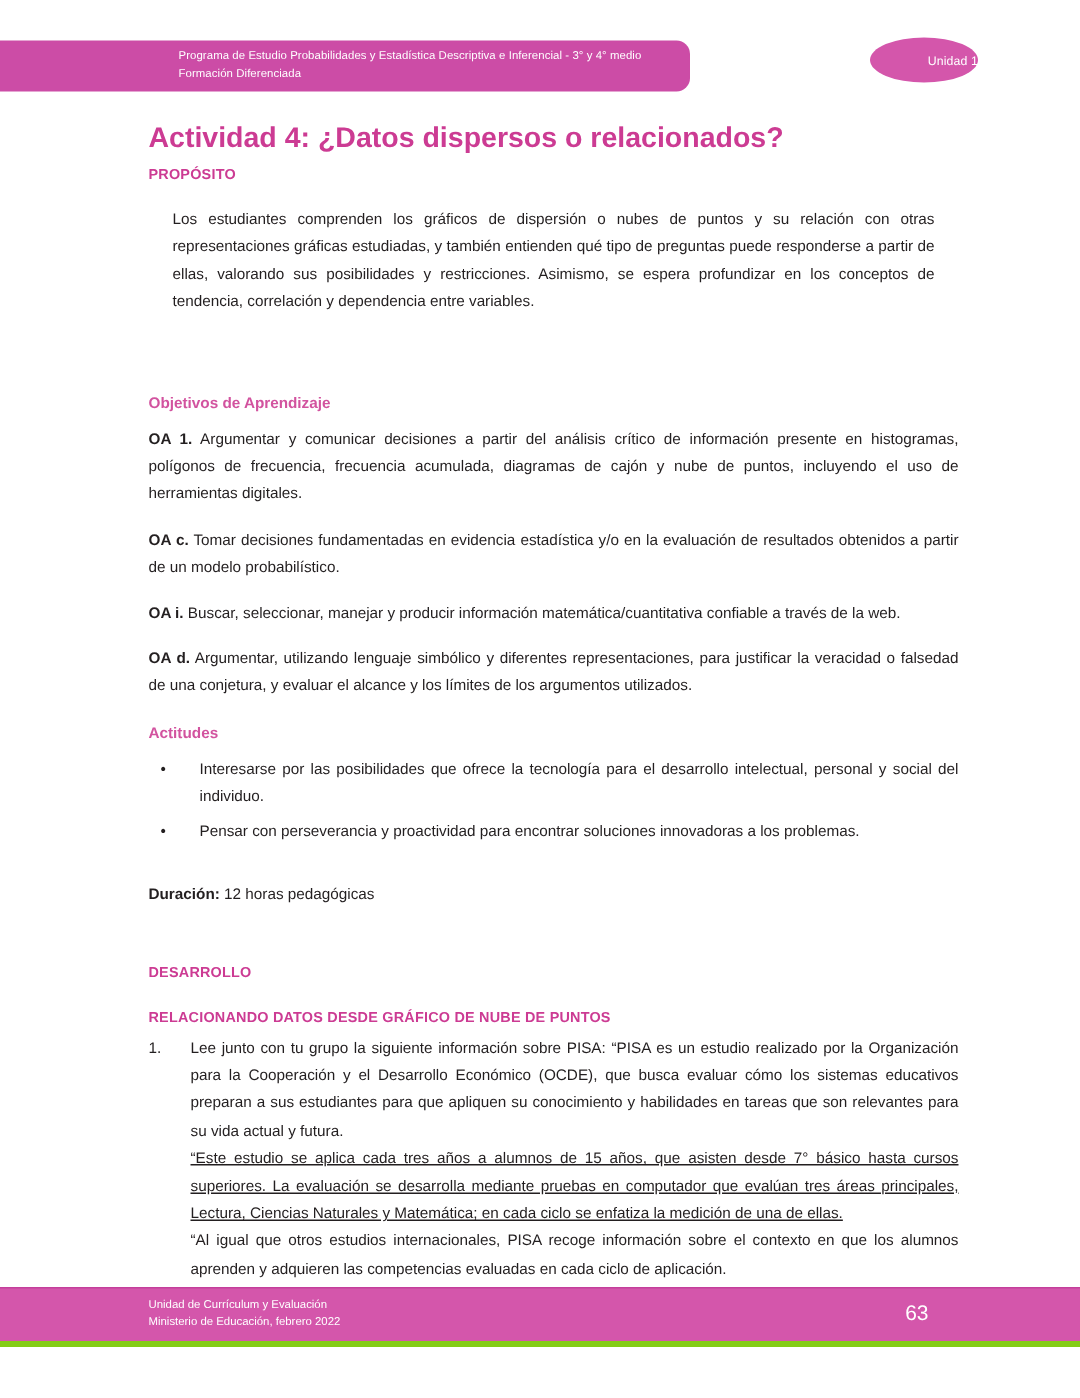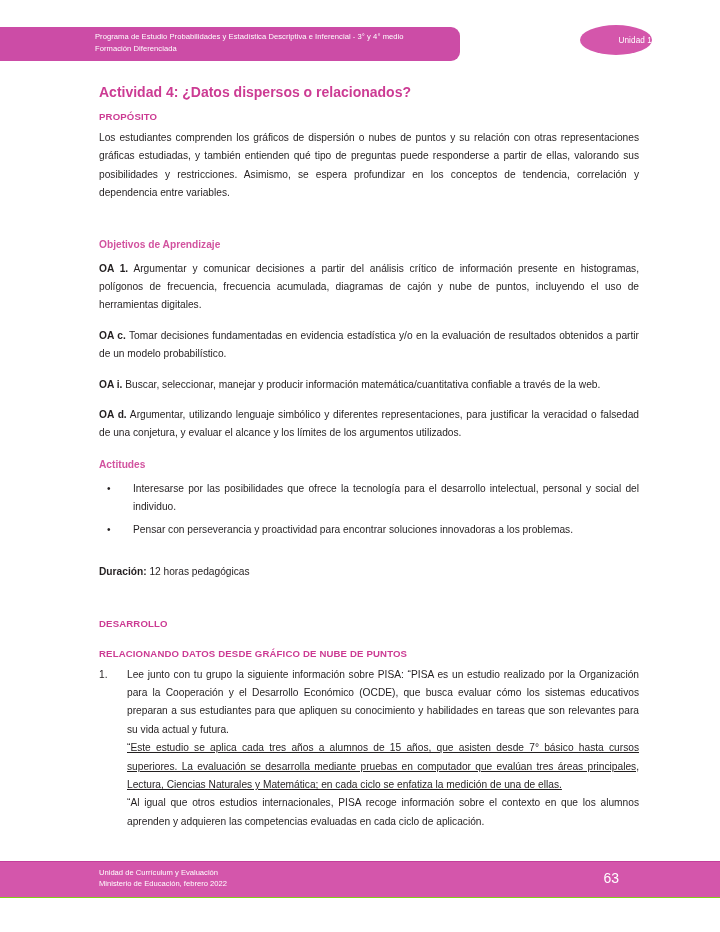--- a/index.html
+++ b/index.html
@@ -27,21 +27,21 @@
   .header-bar {
     position: absolute;
     left: 0;
     top: 0;
     width: 460px;
     height: 34px;
     background: #cc4ca6;
     border-top-right-radius: 9px;
     border-bottom-right-radius: 9px;
     box-sizing: border-box;
-    padding: 4px 10px 0 95px;
+    padding: 4px 10px 0 119px;
   }
   .header-bar-line {
     color: #ffffff;
     font-size: 7.6px;
     line-height: 11.6px;
     letter-spacing: 0.05px;
     white-space: nowrap;
   }
   .unit-badge {
     position: absolute;
@@ -64,37 +64,37 @@
   
   .content {
     position: absolute;
     left: 99px;
     top: 84px;
     width: 540px;
   }
 
   .activity-title {
     color: #cc3b93;
-    font-size: 14px;
+    font-size: 19px;
     font-weight: bold;
     line-height: 17px;
     margin: 0 0 10px 0;
   }
   .section-caps {
     color: #cc3b93;
     font-size: 9.6px;
     font-weight: bold;
     letter-spacing: 0.15px;
     margin: 0 0 7px 0;
   }
   .body-p {
     font-size: 10.2px;
     line-height: 18.4px;
     text-align: justify;
-    margin: 0;
+    margin: 16px;
     color: #231f20;
   }
 
   .sub-heading {
     color: #d2539f;
     font-size: 10.2px;
     font-weight: bold;
     margin: 0 0 10px 0;
   }
   .oa-block {
@@ -156,21 +156,21 @@
 
   
   .page-footer {
     position: absolute;
     left: 0;
     bottom: 34px;
     width: 720px;
     height: 35px;
     background: #d456ab;
     border-top: 1px solid #c43f9b;
-    border-bottom: 1px solid #84cc16;
+    border-bottom: 4px solid #84cc16;
   }
   .footer-left {
     position: absolute;
     left: 99px;
     top: 5px;
   }
   .footer-line {
     color: #ffffff;
     font-size: 7.6px;
     line-height: 11.4px;

